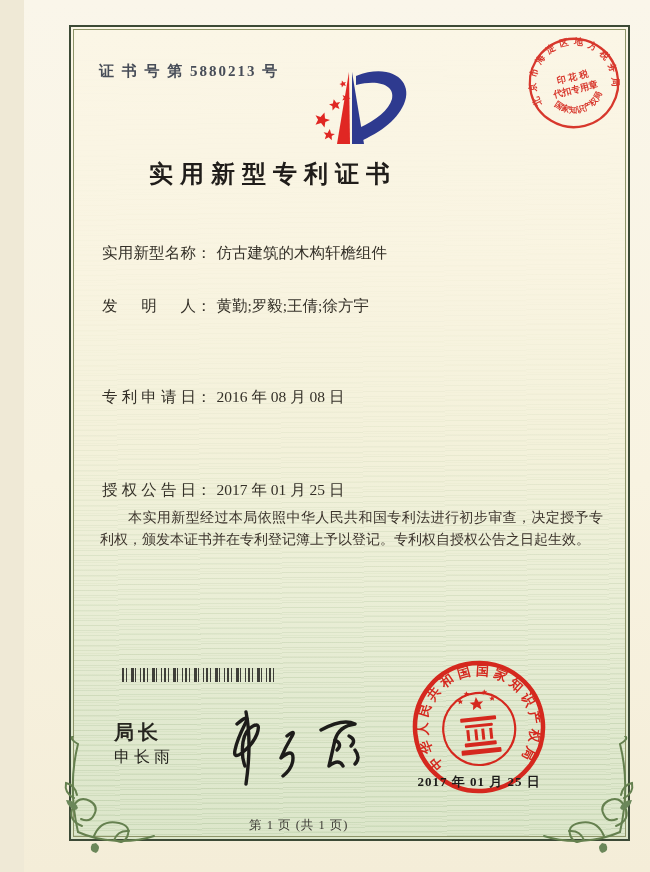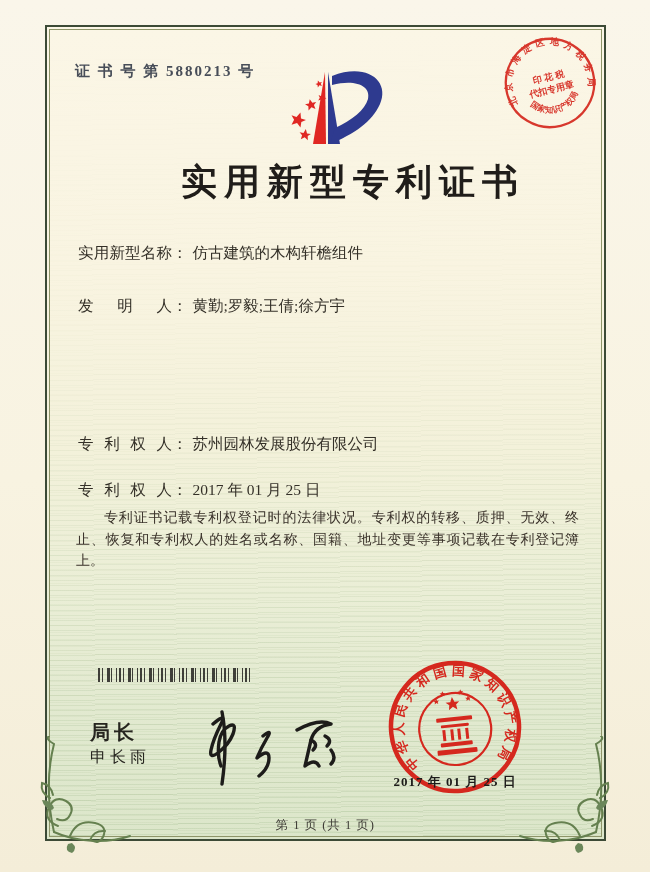--- a/index.html
+++ b/index.html
@@ -5,20 +5,21 @@
   html,body{margin:0;padding:0;}
   body{
     width:650px;height:872px;
     font-family:"Liberation Serif","DejaVu Serif",serif;
     background:#efe9d6;
     position:relative;overflow:hidden;
   }
   .page{
     position:absolute;inset:0;
     background:linear-gradient(180deg,#faf6ea 0%,#f8f3e1 55%,#f4edd8 100%);
+    margin-left:24px;
   }
   .frame{
     position:absolute;left:45px;top:25px;width:561px;height:816px;
     border:2px solid #3c4a36;
     background:linear-gradient(180deg,#fbf6e6 0%,#f9f4e1 30%,#f3f1da 52%,#eaeed6 70%,#e1e9cf 86%,#dce6ca 100%);
     box-sizing:border-box;
   }
   .frame-inner{
     position:absolute;inset:2px;border:1px solid #8d9468;pointer-events:none;
   }
@@ -29,22 +30,22 @@
       repeating-linear-gradient(0.7deg, rgba(148,175,120,0.10) 0px, rgba(148,175,120,0.10) 1px, rgba(0,0,0,0) 1px, rgba(0,0,0,0) 7px);
     -webkit-mask-image:linear-gradient(180deg, rgba(0,0,0,0) 0%, rgba(0,0,0,0.15) 40%, rgba(0,0,0,0.65) 68%, #000 92%);
     mask-image:linear-gradient(180deg, rgba(0,0,0,0) 0%, rgba(0,0,0,0.15) 40%, rgba(0,0,0,0.65) 68%, #000 92%);
   }
   .abs{position:absolute;}
   .cert-number{
     left:75px;top:62px;font-size:15px;letter-spacing:2px;color:#474d58;font-weight:bold;
   }
   .logo{left:268px;top:56px;width:132px;height:104px;}
   .doc-title{
-    left:125px;top:158px;width:400px;text-align:right;
-    font-size:36px;font-weight:bold;letter-spacing:7px;color:#201d1a;
+    left:125px;top:158px;width:400px;text-align:left;
+    font-size:24px;font-weight:bold;letter-spacing:7px;color:#201d1a;
   }
   .field{left:78px;font-size:15.5px;color:#343028;white-space:nowrap;}
   .field .label{
     display:inline-block;width:94px;text-align:justify;text-align-last:justify;
     vertical-align:bottom;
   }
   .field .colon{margin-right:5px;}
   .f0{top:243px;} .f1{top:296px;} .f2{top:341px;} .f3{top:387px;} .f4{top:434px;} .f5{top:480px;}
   .body-text{
     left:76px;top:507px;width:503px;font-size:14px;line-height:21.5px;
@@ -63,21 +64,21 @@
   }
   .sig-post{left:90px;top:719px;font-size:20px;letter-spacing:4px;color:#26251f;font-weight:bold;}
   .sig-name{left:90px;top:747px;font-size:16px;letter-spacing:4px;color:#26251f;font-weight:normal;}
   .sig-svg{left:185px;top:700px;width:170px;height:95px;}
   .seal-office{left:385px;top:657px;width:140px;height:140px;transform:rotate(-6deg);}
   .seal-date{
     left:388px;top:773px;width:134px;text-align:center;
     font-size:13px;font-weight:bold;letter-spacing:1px;color:#1d1c1a;
   }
   .seal-tax{left:502px;top:35px;width:96px;height:96px;transform:rotate(-14deg);opacity:.92;}
-  .footer-page{left:225px;top:817px;width:150px;text-align:right;font-size:12.5px;color:#3d3b35;letter-spacing:1px;}
+  .footer-page{left:225px;top:817px;width:150px;text-align:left;font-size:12.5px;color:#3d3b35;letter-spacing:1px;}
   .orn{width:112px;height:120px;}
   .orn-left{left:24px;top:736px;}
   .orn-right{left:514px;top:736px;transform:scaleX(-1);}
 </style>
 </head>
 <body>
 
 <div class="page">
 
   <div class="frame">
@@ -147,29 +148,29 @@
   </svg>
 
   <div class="abs doc-title">实用新型专利证书</div>
 
   <div class="abs field f0">
     <span class="label">实用新型名称</span><span class="colon">：</span><span class="value">仿古建筑的木构轩檐组件</span>
   </div>
   <div class="abs field f1">
     <span class="label">发明人</span><span class="colon">：</span><span class="value">黄勤;罗毅;王倩;徐方宇</span>
   </div>
-  <div class="abs field f4">
-    <span class="label">专利权人</span><span class="colon">：</span><span class="value">苏州园林发展股份有限公司</span>
+  <div class="abs field f3">
+    <span class="label">专利申请日</span><span class="colon">：</span><span class="value">2016 年 08 月 08 日</span>
   </div>
   <div class="abs field f5">
-    <span class="label">专利权人</span><span class="colon">：</span><span class="value">2017 年 01 月 25 日</span>
+    <span class="label">授权公告日</span><span class="colon">：</span><span class="value">2017 年 01 月 25 日</span>
   </div>
 
   <div class="abs body-text">
-    <p>专利证书记载专利权登记时的法律状况。专利权的转移、质押、无效、终止、恢复和专利权人的姓名或名称、国籍、地址变更等事项记载在专利登记簿上。</p>
+    <p>本实用新型经过本局依照中华人民共和国专利法进行初步审查，决定授予专利权，颁发本证书并在专利登记簿上予以登记。专利权自授权公告之日起生效。</p>
   </div>
 
   <div class="abs barcode"></div>
 
   <div class="abs sig-post">局长</div>
   <div class="abs sig-name">申长雨</div>
   <svg class="abs sig-svg" viewBox="0 0 170 95">
     <g fill="none" stroke="#1d1c1a" stroke-width="3.4" stroke-linecap="round" stroke-linejoin="round">
       <path d="M28,24 q14,-12 8,0 q-8,16 -10,26 q-2,10 8,2 q10,-8 14,-18 q4,-12 -4,-8 q-8,4 -10,16 q-2,14 2,24"></path>
       <path d="M37,12 q6,30 0,72"></path>

